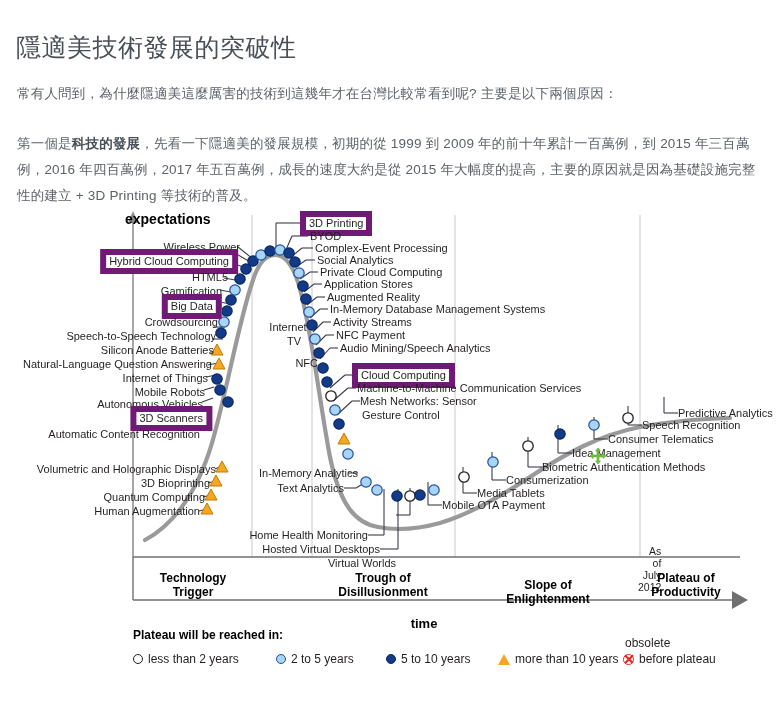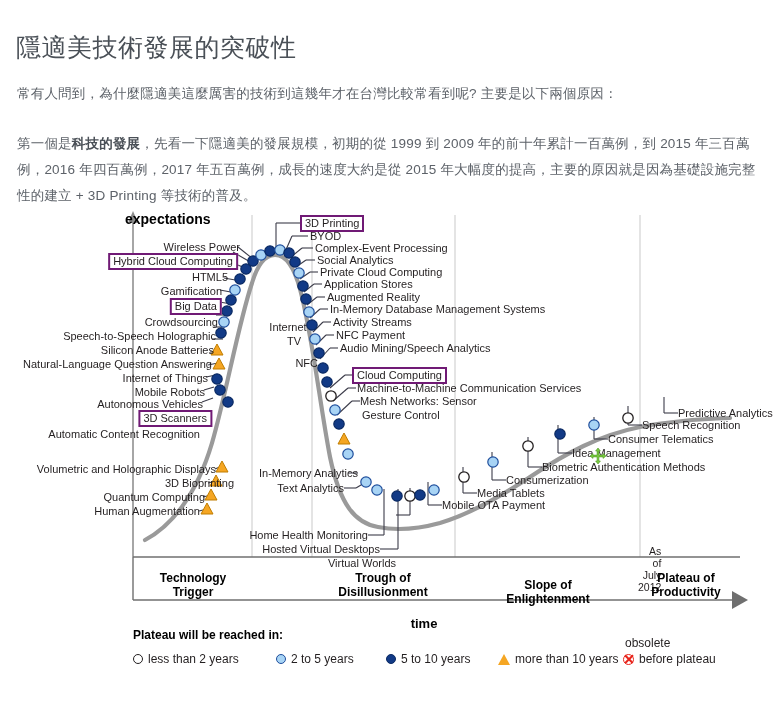--- a/index.html
+++ b/index.html
@@ -39,21 +39,21 @@
     position: absolute;
     font-family: "Liberation Sans", sans-serif;
     font-size: 11px; color: #231f20; white-space: nowrap;
     line-height: 12px;
   }
   .lbl.r { transform: translate(-100%, -50%); }
   .lbl.l { transform: translate(0, -50%); }
   .lbl.c { transform: translate(-50%, -50%); }
 
   .hl {
-    border: 2px solid #701a75;
+    border: 6px solid #701a75;
     padding: 0px 3px 1px 3px;
     background: #fff;
     line-height: 12px;
   }
 
   .axis-title {
     position: absolute; font-weight: 700; font-size: 14px; color:#000;
   }
 
   .phase {
@@ -304,31 +304,31 @@
     </svg>
 
     <div class="axis-title" style="left:125px; top:6px;">expectations</div>
 
     <div class="lbl r" style="left:240px; top:42px;">Wireless Power</div>
     <div class="lbl r" style="left:238px; top:56px;"><span class="hl">Hybrid Cloud Computing</span></div>
     <div class="lbl r" style="left:228px; top:72px;">HTML5</div>
     <div class="lbl r" style="left:222px; top:86px;">Gamification</div>
     <div class="lbl r" style="left:222px; top:101px;"><span class="hl">Big Data</span></div>
     <div class="lbl r" style="left:218px; top:117px;">Crowdsourcing</div>
-    <div class="lbl r" style="left:216px; top:131px;">Speech-to-Speech Holographic</div>
+    <div class="lbl r" style="left:216px; top:131px;">Speech-to-Speech Technology</div>
     <div class="lbl r" style="left:214px; top:145px;">Silicon Anode Batteries</div>
     <div class="lbl r" style="left:212px; top:159px;">Natural-Language Question Answering</div>
     <div class="lbl r" style="left:208px; top:173px;">Internet of Things</div>
     <div class="lbl r" style="left:205px; top:187px;">Mobile Robots</div>
     <div class="lbl r" style="left:203px; top:199px;">Autonomous Vehicles</div>
     <div class="lbl r" style="left:212px; top:213px;"><span class="hl">3D Scanners</span></div>
     <div class="lbl r" style="left:200px; top:229px;">Automatic Content Recognition</div>
 
     <div class="lbl r" style="left:216px; top:264px;">Volumetric and Holographic Displays</div>
-    <div class="lbl r" style="left:210px; top:278px;margin-left:24px;">3D Bioprinting</div>
+    <div class="lbl r" style="left:210px; top:278px;">3D Bioprinting</div>
     <div class="lbl r" style="left:205px; top:292px;">Quantum Computing</div>
     <div class="lbl r" style="left:200px; top:306px;">Human Augmentation</div>
 
     <div class="lbl l" style="left:300px; top:18px;"><span class="hl">3D Printing</span></div>
     <div class="lbl l" style="left:310px; top:31px;">BYOD</div>
     <div class="lbl l" style="left:315px; top:43px;">Complex-Event Processing</div>
     <div class="lbl l" style="left:317px; top:55px;">Social Analytics</div>
     <div class="lbl l" style="left:320px; top:67px;">Private Cloud Computing</div>
     <div class="lbl l" style="left:324px; top:79px;">Application Stores</div>
     <div class="lbl l" style="left:327px; top:92px;">Augmented Reality</div>

